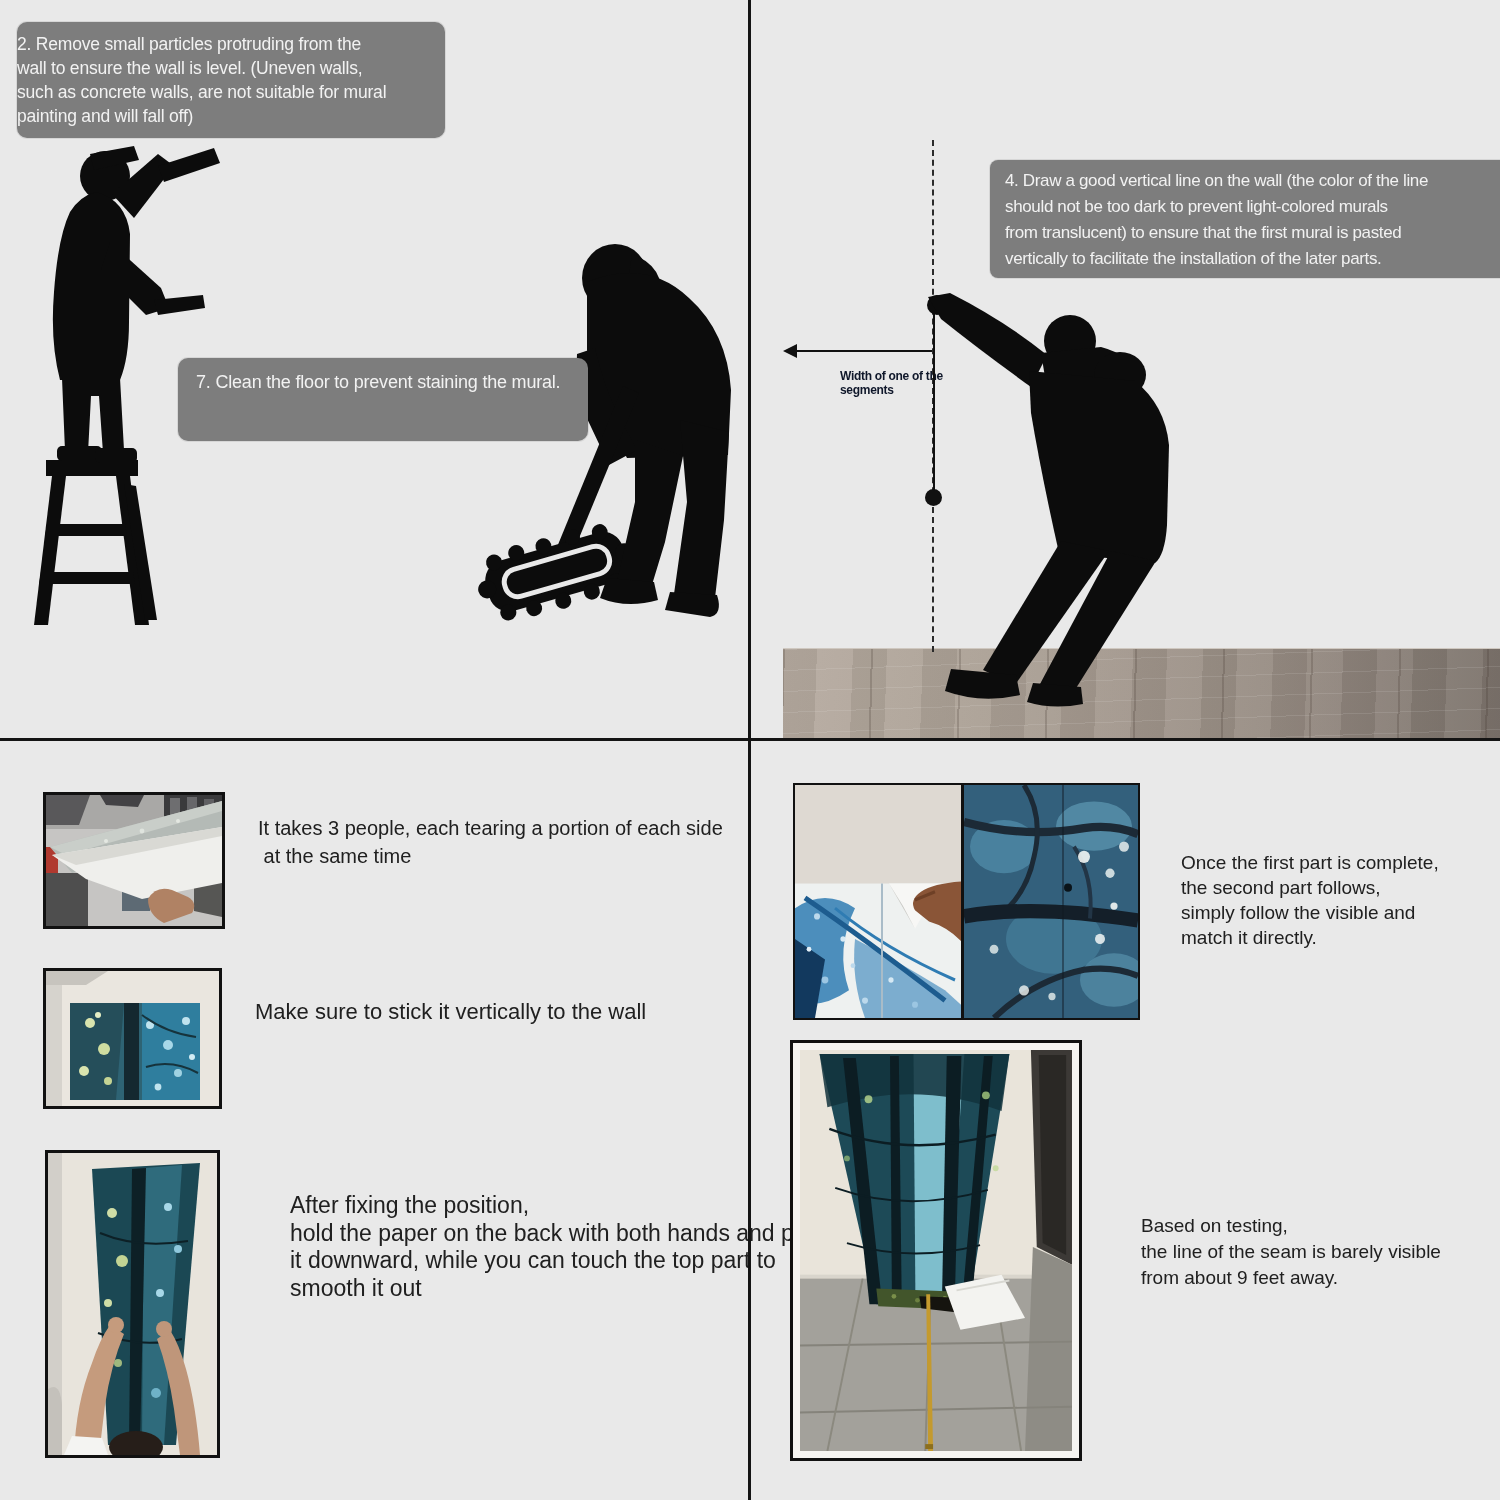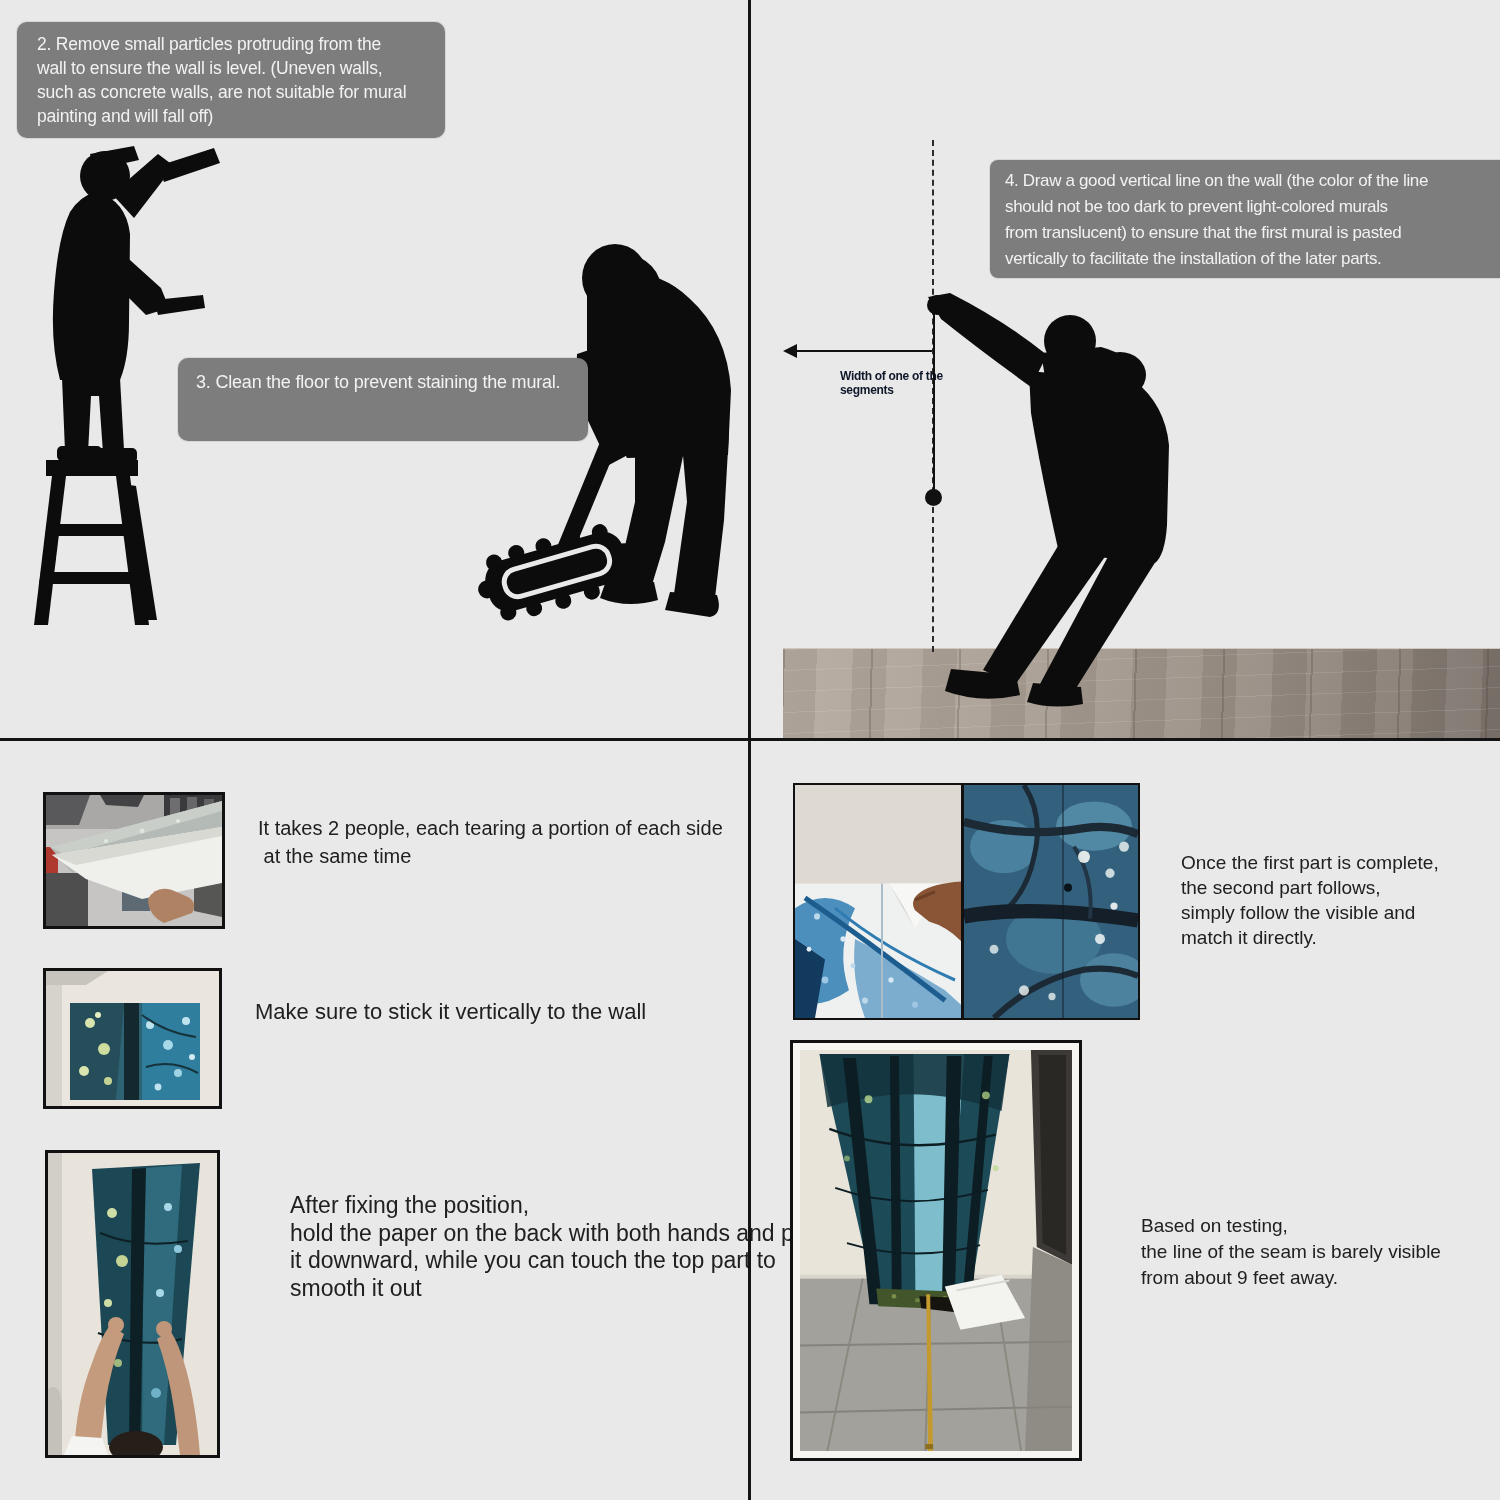--- a/index.html
+++ b/index.html
@@ -11,21 +11,21 @@
   .abs{position:absolute;}
   
   #divider-v{left:748px;top:0;width:3px;height:1500px;background:#141414;z-index:40;}
   #divider-h{left:0;top:738px;width:1500px;height:3px;background:#141414;z-index:40;}
   
   .callout{
     background:#7d7d7d;border-radius:10px;color:#f2f2f2;z-index:10;
     box-shadow:0 0 0 1px rgba(0,0,0,.08);
   }
   .callout p{margin:0;white-space:pre;}
-  #callout-step2{left:17px;top:22px;width:428px;height:116px;padding:10px 20px;box-sizing:border-box;}
+  #callout-step2{left:17px;top:22px;width:428px;height:116px;padding:10px 0;box-sizing:border-box;}
   #callout-step2 p{font-size:17.5px;line-height:24px;letter-spacing:-0.2px;}
   #callout-step3{left:178px;top:358px;width:410px;height:83px;padding:12px 18px;box-sizing:border-box;}
   #callout-step3 p{font-size:18px;line-height:24px;letter-spacing:-0.2px;}
   #callout-step4{left:990px;top:160px;width:552px;height:118px;padding:8px 15px;box-sizing:border-box;border-radius:8px;}
   #callout-step4 p{font-size:17px;line-height:26px;letter-spacing:-0.35px;}
   
   #ladder-man{left:8px;top:142px;width:235px;height:485px;z-index:5;}
   #mop-man{left:477px;top:240px;width:268px;height:382px;z-index:5;}
   #plumb-man{left:923px;top:293px;width:262px;height:415px;z-index:6;}
   .sil{fill:#0c0c0c;}
@@ -97,21 +97,21 @@
       <path d="M88 50 Q118 58 122 92 L121 180 Q121 216 112 238 L52 238 Q42 200 46 150 Q50 95 62 70 Q72 54 88 50 Z"></path>
       <path d="M102 100 L153 146 L161 166 L138 173 L93 128 Z"></path>
       <path d="M146 158 L195 153 L197 166 L150 173 Z"></path>
       <path d="M54 236 L112 236 L116 308 L95 311 L91 254 L83 254 L80 311 L57 309 Z"></path>
       <rect x="49" y="304" width="45" height="15" rx="5"></rect>
       <rect x="87" y="306" width="42" height="15" rx="5"></rect>
     </g>
   </svg>
 
   <div class="abs callout" id="callout-step3">
-    <p>3. Clean the floor to prevent staining the mural.</p>
+    <p>7. Clean the floor to prevent staining the mural.</p>
   </div>
 
   <svg class="abs" id="mop-man" viewBox="0 0 268 382" preserveAspectRatio="none">
     <g class="sil">
       <ellipse cx="138" cy="38" rx="33" ry="34"></ellipse>
       <path d="M155 14 Q188 26 184 60 L148 64 Z"></path>
       <path d="M110 42 Q170 18 212 58 Q250 92 254 150 L251 215 L150 218 Q118 160 110 110 Z"></path>
       <path d="M118 108 Q128 150 142 176 L160 210 L132 225 L106 170 Q98 138 100 114 Z"></path>
       <path d="M146 146 L162 153 L93 320 L78 312 Z"></path>
       <g transform="rotate(-16 78 332)">
@@ -186,21 +186,21 @@
       <path d="M4 52 L176 6 L176 16 L20 60 Z" fill="#c9cec9"></path>
       <circle cx="60" cy="46" r="2" fill="#e4e8e2"></circle>
         <circle cx="96" cy="36" r="2.4" fill="#dfe4de"></circle>
         <circle cx="132" cy="26" r="2" fill="#e4e8e2"></circle>
         <circle cx="40" cy="56" r="1.6" fill="#dfe4de"></circle>
       <path d="M6 60 L176 32 L176 88 L96 104 L40 84 Z" fill="#efefec"></path>
       <path d="M6 60 L176 32 L176 41 L30 70 Z" fill="#d9d9d4"></path>
       <path d="M102 104 Q110 90 126 95 L142 102 Q152 108 146 118 L118 128 Q102 120 102 104 Z" fill="#b08264"></path>
     </svg>
   </div>
-  <div class="abs caption" id="text-tear">It takes 2 people, each tearing a portion of each side
+  <div class="abs caption" id="text-tear">It takes 3 people, each tearing a portion of each side
  at the same time</div>
 
   <div class="abs photo" id="photo-vertical">
     <svg width="100%" height="100%" viewBox="0 0 173 135" preserveAspectRatio="none">
       <rect width="173" height="135" fill="#eae6df"></rect>
       <rect width="16" height="135" fill="#d6d3cd"></rect>
       <path d="M0 0 H62 L40 14 H0 Z" fill="#c7c4be"></path>
       <g>
         <rect x="24" y="32" width="130" height="97" fill="#2e6374"></rect>
         <rect x="96" y="32" width="58" height="97" fill="#2f7e9e"></rect>

